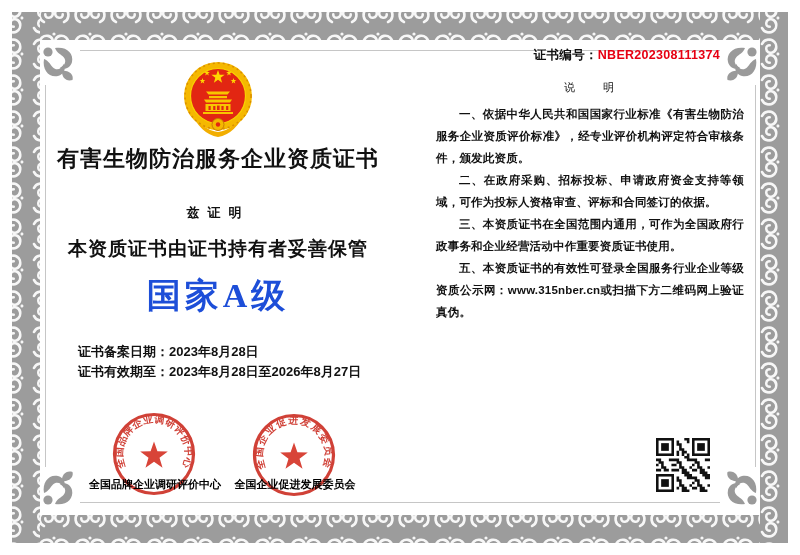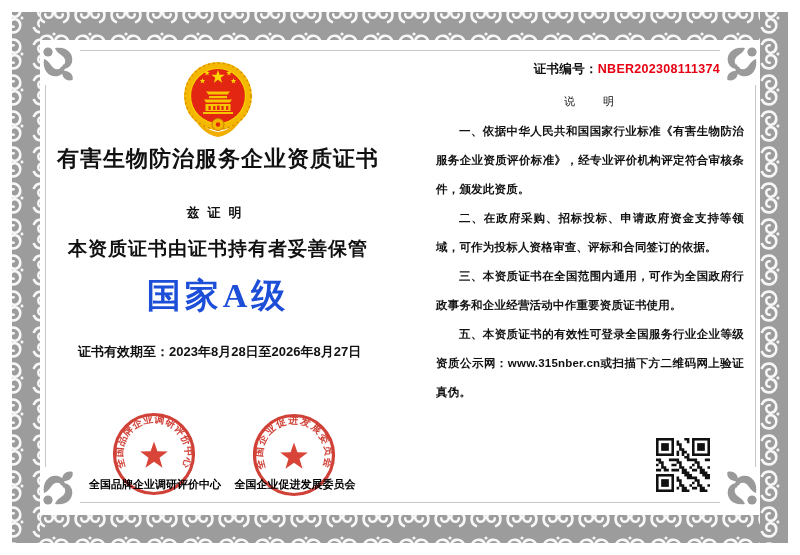--- a/index.html
+++ b/index.html
@@ -12,25 +12,25 @@
   .emblem{display:block;margin:0 auto;}
   .t1{font-size:24px;font-weight:bold;letter-spacing:4px;margin-top:15px;}
   .t2{font-size:22px;font-weight:bold;letter-spacing:1px;}
   .certify{font-size:13px;font-weight:bold;letter-spacing:8px;margin-top:30px;}
   .company{font-size:19px;font-weight:bold;letter-spacing:1px;margin-top:14px;}
   .grade{font-family:"Liberation Serif","DejaVu Serif",serif;font-size:34px;font-weight:bold;
          color:#1d4ed8;letter-spacing:4px;margin-top:11px;}
   .dates{margin-top:23px;text-align:left;padding-left:28px;font-size:13px;font-weight:bold;line-height:19.5px;}
 
   
-  .right-col{position:absolute;left:436px;top:61px;width:308px;}
+  .right-col{position:absolute;left:436px;top:47px;width:308px;}
   .certno{text-align:right;padding-right:24px;font-size:12.5px;font-weight:bold;letter-spacing:.3px;}
   .certno .num{color:#e60012;}
   .notes-h{text-align:center;font-size:11px;font-weight:normal;letter-spacing:2px;margin-top:16px;}
-  .notes{margin-top:8px;font-size:11.5px;font-weight:bold;line-height:29px;
+  .notes{margin-top:8px;font-size:11.5px;font-weight:bold;line-height:22px;
          text-align:justify;letter-spacing:.2px;}
   .notes p{margin:0;text-indent:2em;}
 
   
   .seal{position:absolute;opacity:.95;}
   .seal1{left:111px;top:411px;}
   .seal2{left:251px;top:412px;}
   .sealtxt{font-size:10px;font-weight:bold;fill:#ce372d;}
   .ls1{letter-spacing:.5px;}
   .ls2{letter-spacing:1.45px;}
@@ -119,20 +119,21 @@
       </g>
       <circle cx="36" cy="66.5" r="6" fill="#f5b800" stroke="#c87d00" stroke-width="1"></circle>
       <circle cx="36" cy="66.5" r="2.2" fill="#e22612"></circle>
     </svg>
 
     <div class="t2">有害生物防治服务企业资质证书</div>
     <div class="certify">兹证明</div>
     <div class="company">本资质证书由证书持有者妥善保管</div>
     <div class="grade">国家A级</div>
     <div class="dates">
+      <div>证书备案日期：2023年8月28日</div>
       <div>证书有效期至：2023年8月28日至2026年8月27日</div>
     </div>
   </div>
 
   <div class="right-col">
     <div class="certno">
       <span>证书编号：</span><span class="num">NBER202308111374</span>
     </div>
     <div class="notes-h">说　　明</div>
     <div class="notes">

